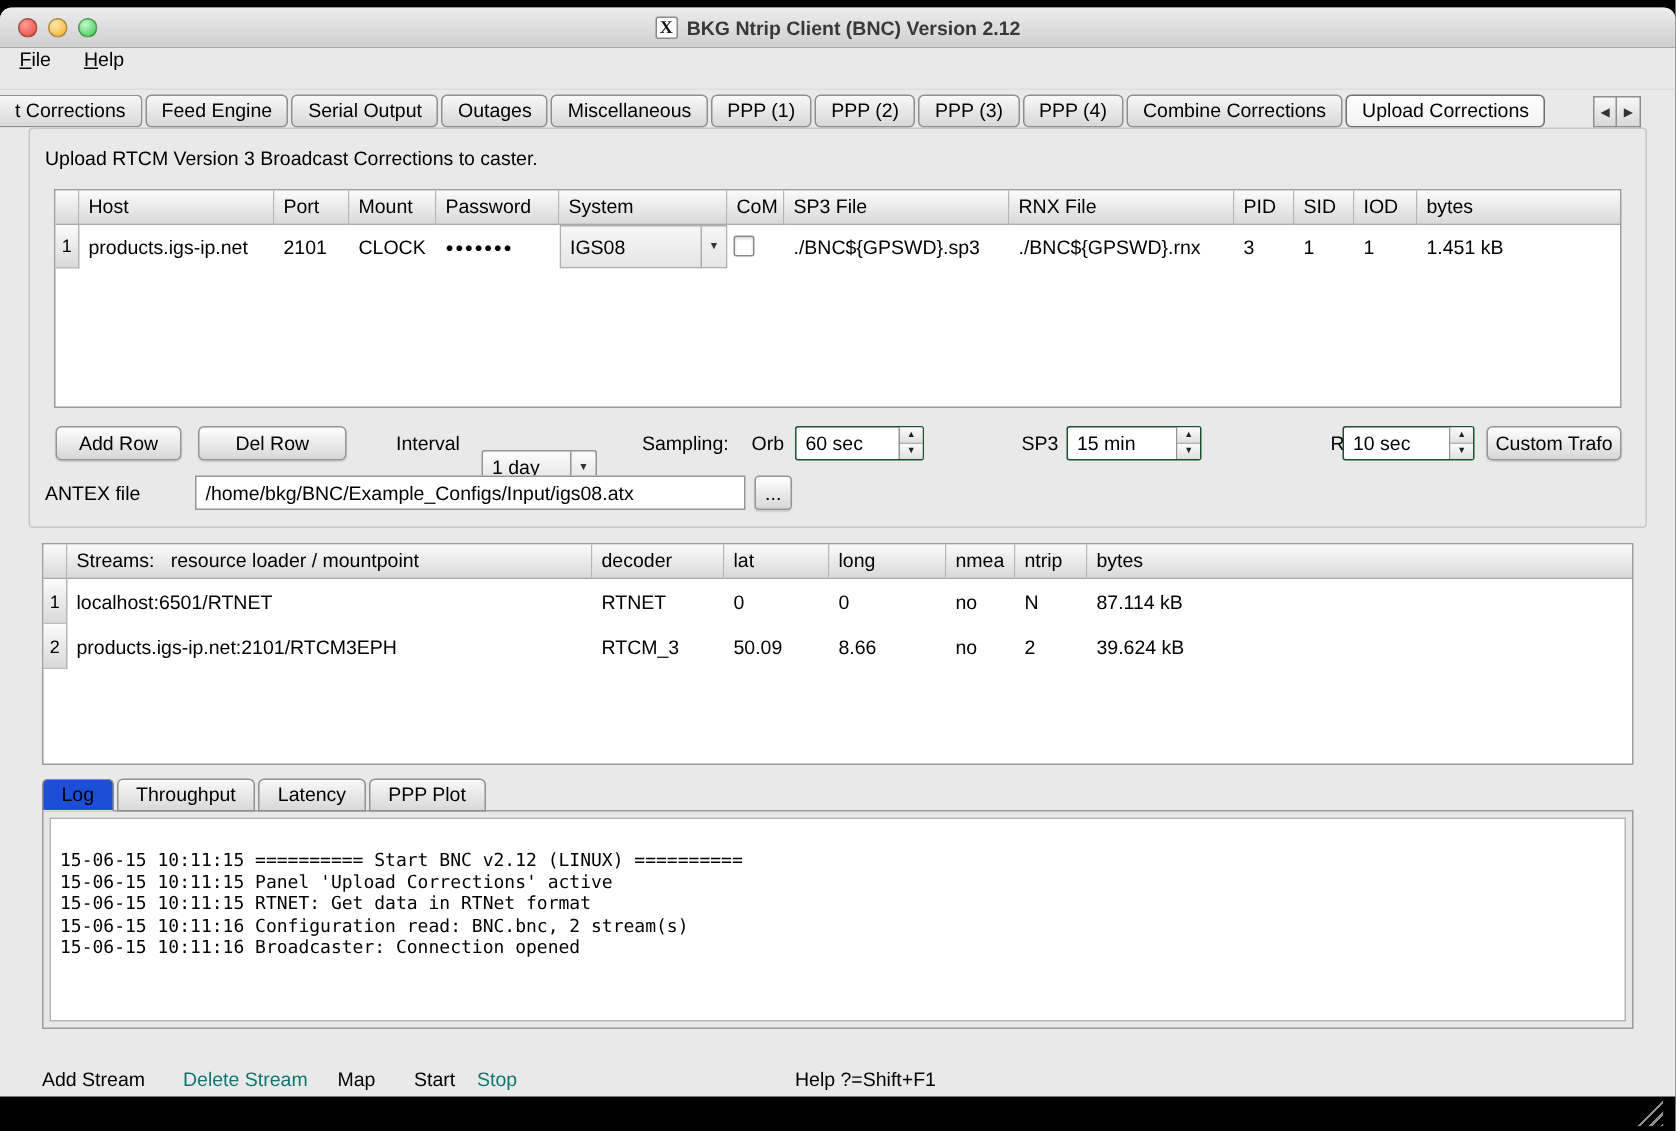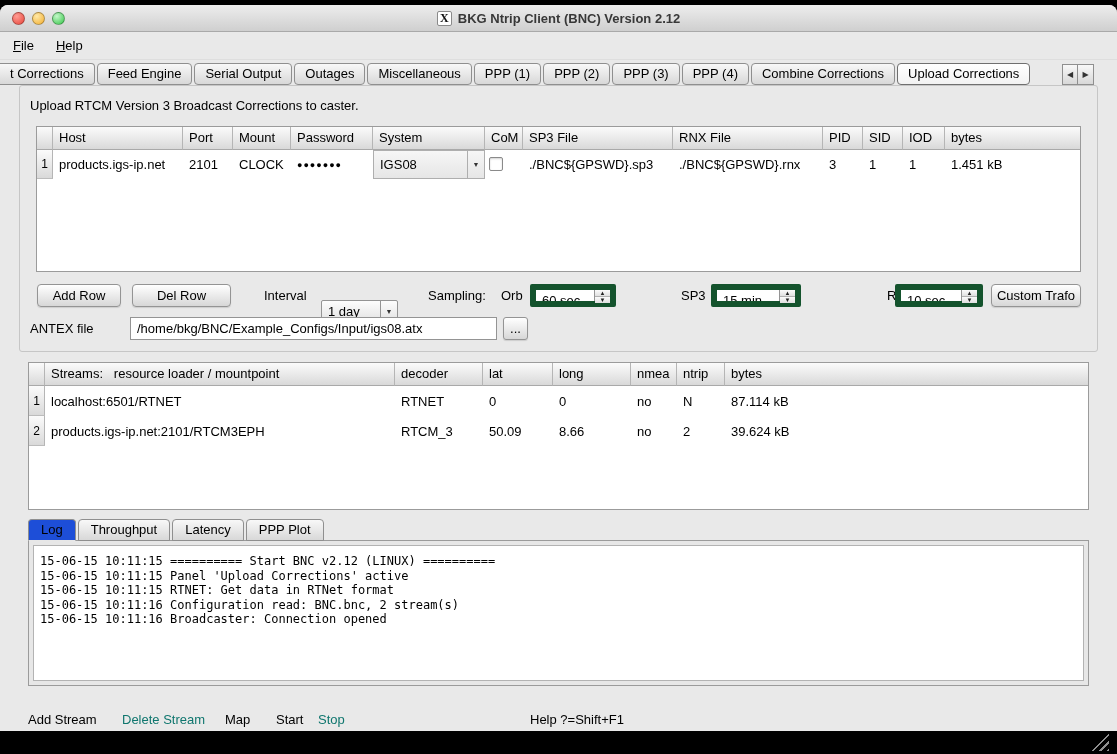--- a/index.html
+++ b/index.html
@@ -12,21 +12,21 @@
   .titlebar { position: absolute; top: 0; left: 0; right: 0; height: 27px; border-radius: 8px 8px 0 0; background: linear-gradient(#ededed, #cfcfcf); border-bottom: 1px solid #a9a9a9; }
   .traffic-lights { position: absolute; left: 12px; top: 7px; display: flex; gap: 7px; }
   .light { width: 13px; height: 13px; border-radius: 50%; border: 1px solid rgba(0,0,0,.3); }
   .light.red { background: radial-gradient(circle at 35% 30%, #ff9d94, #e8453a); }
   .light.yellow { background: radial-gradient(circle at 35% 30%, #ffe9a8, #f3ae2f); }
   .light.green { background: radial-gradient(circle at 35% 30%, #c4f7c9, #35c648); }
   .title-wrap { position: absolute; left: 0; right: 0; top: 0; height: 27px; display: flex; align-items: center; justify-content: center; gap: 6px; font-weight: bold; color: #383838; }
   .x-icon { width: 15px; height: 15px; background: #fff; border: 1px solid #8a8a8a; border-radius: 2px; display: flex; align-items: center; justify-content: center; font-family: "Liberation Serif", serif; font-size: 12px; font-weight: bold; color: #111; }
 
   
-  .menubar { position: absolute; top: 27px; left: 0; right: 0; height: 28px; display: flex; align-items: center; gap: 22px; padding-left: 13px; border-bottom: 1px solid #dedede; }
+  .menubar { position: absolute; top: 27px; left: 0; right: 0; height: 28px; display: flex; align-items: flex-start; gap: 22px; padding-left: 13px; border-bottom: 1px solid #dedede; }
   .menu-item { display: inline-block; cursor: default; }
   .menu-item::first-letter { text-decoration: underline; }
 
   
   .tabbar { position: absolute; top: 58px; left: 0; height: 23px; display: flex; gap: 2px; }
   .tab { height: 22px; line-height: 20px; padding: 0 10px; background: linear-gradient(#f8f8f8, #d8d8d8); border: 1px solid #8f8f8f; border-radius: 4px; font-size: 13px; white-space: nowrap; }
   .tab.first { border-top-left-radius: 0; border-bottom-left-radius: 0; border-left: none; }
   .tab.active { background: linear-gradient(#ffffff, #f2f2f2); border-color: #6f6f6f; }
   .tab-scroll { position: absolute; top: 59px; right: 23px; display: flex; }
   .tsbtn { width: 16px; height: 21px; border: 1px solid #8f8f8f; background: linear-gradient(#f8f8f8, #d8d8d8); display: flex; align-items: center; justify-content: center; font-size: 8px; color: #333; }
@@ -49,40 +49,40 @@
   .tbl-combo .cval { flex: 1; padding: 6px 6px 0; white-space: nowrap; overflow: hidden; }
   .tbl-combo .carrow { width: 17px; border-left: 1px solid #aeaeae; display: flex; align-items: center; justify-content: center; font-size: 7px; color: #333; }
   .checkbox { width: 14px; height: 14px; border: 1px solid #8a8a8a; border-radius: 2px; background: #fff; box-shadow: inset 0 1px 2px rgba(0,0,0,.18); margin: 7px 0 0 4px; }
 
   
   .btn { position: absolute; height: 23px; border: 1px solid #949494; border-radius: 4px; background: linear-gradient(#ffffff, #d7d7d7); text-align: center; line-height: 21px; box-shadow: 0 1px 1px rgba(0,0,0,.12); }
   .lbl { position: absolute; }
   .combo { position: absolute; display: flex; height: 23px; border: 1px solid #949494; border-radius: 2px; background: linear-gradient(#fdfdfd, #e2e2e2); }
   .combo .cval { flex: 1; padding: 3px 6px 0; white-space: nowrap; overflow: hidden; }
   .combo .carrow { width: 17px; border-left: 1px solid #949494; display: flex; align-items: center; justify-content: center; font-size: 7px; color: #333; }
-  .spin { position: absolute; display: flex; height: 23px; border: 6px solid #14532d; border-radius: 2px; background: #fff; }
+  .spin { position: absolute; display: flex; height: 23px; border: 1px solid #14532d; border-radius: 2px; background: #fff; }
   .spin .sval { flex: 1; padding: 3px 6px 0; white-space: nowrap; overflow: hidden; }
   .spin .sbtns { width: 16px; display: flex; flex-direction: column; border-left: 1px solid #949494; }
   .spin .sup, .spin .sdn { flex: 1; display: flex; align-items: center; justify-content: center; font-size: 6px; color: #222; background: linear-gradient(#fbfbfb, #e0e0e0); }
   .spin .sup { border-bottom: 1px solid #b0b0b0; }
   .text-input { position: absolute; height: 23px; border: 1px solid #949494; background: #fff; padding: 3px 6px 0; white-space: nowrap; overflow: hidden; }
 
   
   .str-table { position: absolute; top: 357px; left: 28px; width: 1061px; height: 148px; background: #fff; border: 1px solid #9b9b9b; overflow: hidden; }
   .str-grid { display: grid; grid-template-columns: 16px 350px 88px 70px 78px 46px 48px 1fr; }
   .sncell { height: 30px; background: linear-gradient(#fbfbfb, #d9d9d9); border-right: 1px solid #b5b5b5; border-bottom: 1px solid #bcbcbc; text-align: center; padding-top: 8px; font-size: 12px; }
   .sdcell { height: 30px; padding: 8px 6px 0; white-space: pre; overflow: hidden; }
   .str-row { display: contents; }
 
   
   .btabs { position: absolute; top: 514px; left: 28px; display: flex; gap: 2px; z-index: 2; }
   .btab { height: 22px; line-height: 20px; padding: 0 12px; background: linear-gradient(#f8f8f8, #d8d8d8); border: 1px solid #8f8f8f; border-radius: 4px 4px 0 0; font-size: 13px; }
   .btab.active { background: #1d4ed8; border-bottom-color: #e7e7e7; }
   .log-frame { position: absolute; top: 535px; left: 28px; width: 1061px; height: 146px; border: 1px solid #9b9b9b; background: #e7e7e7; }
-  .log-area { position: absolute; top: 540px; left: 33px; width: 1051px; height: 136px; background: #fff; border: 1px solid #b3b3b3; padding: 8px 6px; font-family: "DejaVu Sans Mono", monospace; font-size: 12px; line-height: 14.5px; overflow: hidden; }
+  .log-area { position: absolute; top: 540px; left: 33px; width: 1051px; height: 136px; background: #fff; border: 1px solid #b3b3b3; padding: 20px 6px; font-family: "DejaVu Sans Mono", monospace; font-size: 12px; line-height: 14.5px; overflow: hidden; }
   .log-line { white-space: pre; }
 
   
   .sbitem { position: absolute; top: 707px; }
   .sbitem.disabled { color: #0f766e; }
 
   
   .grip { position: absolute; right: 8px; bottom: 3px; width: 20px; height: 19px; background: repeating-linear-gradient(135deg, transparent 0 4px, #8f8f8f 4px 5.5px); clip-path: polygon(100% 0, 100% 100%, 0 100%); }
 </style>
 </head>

